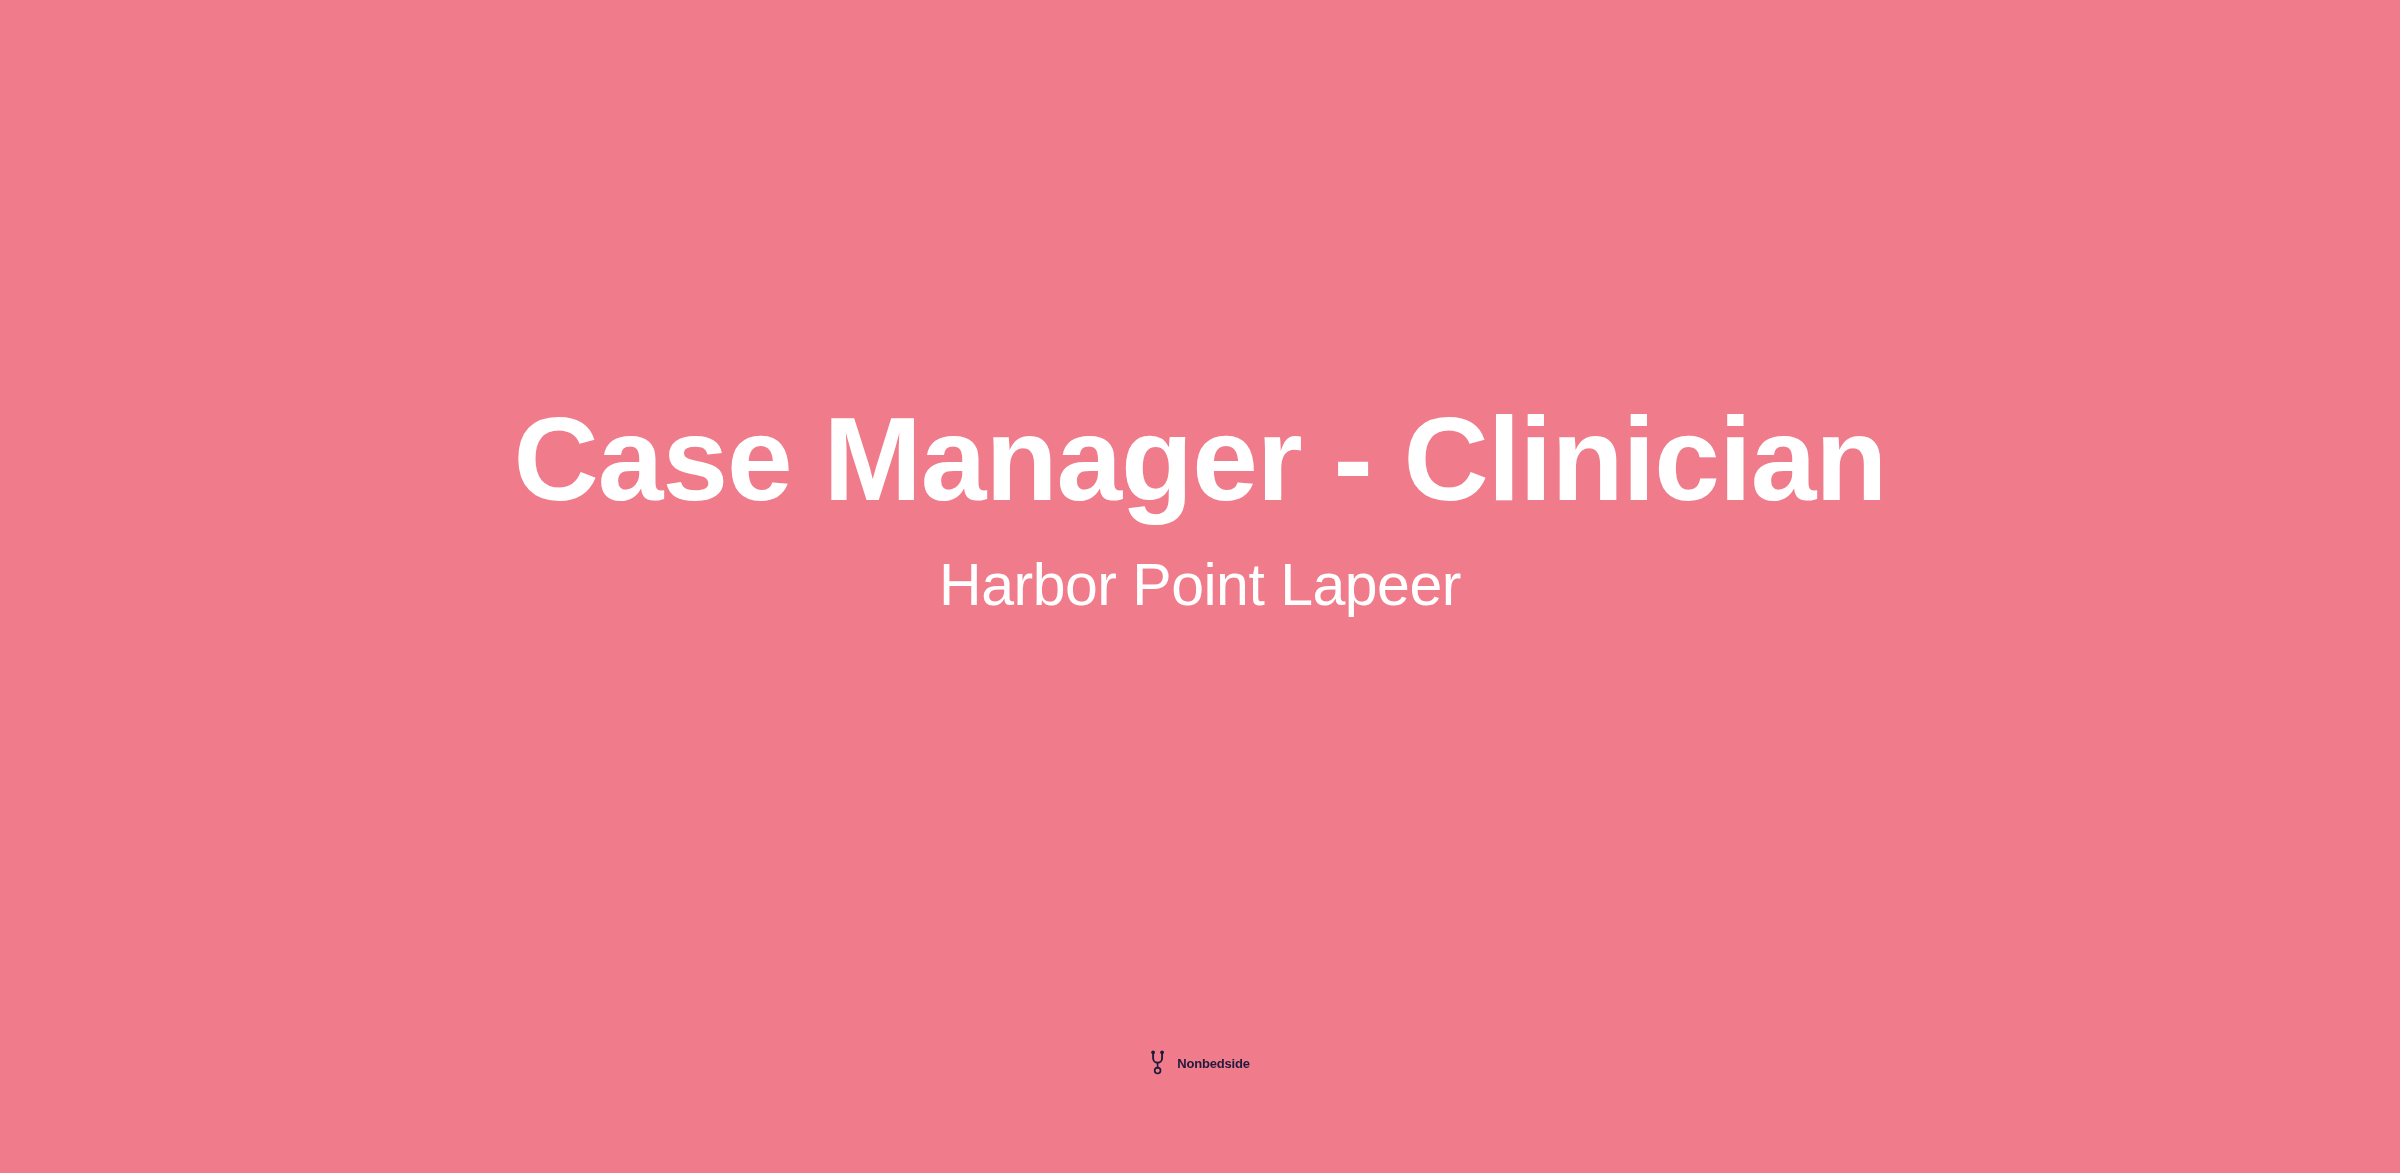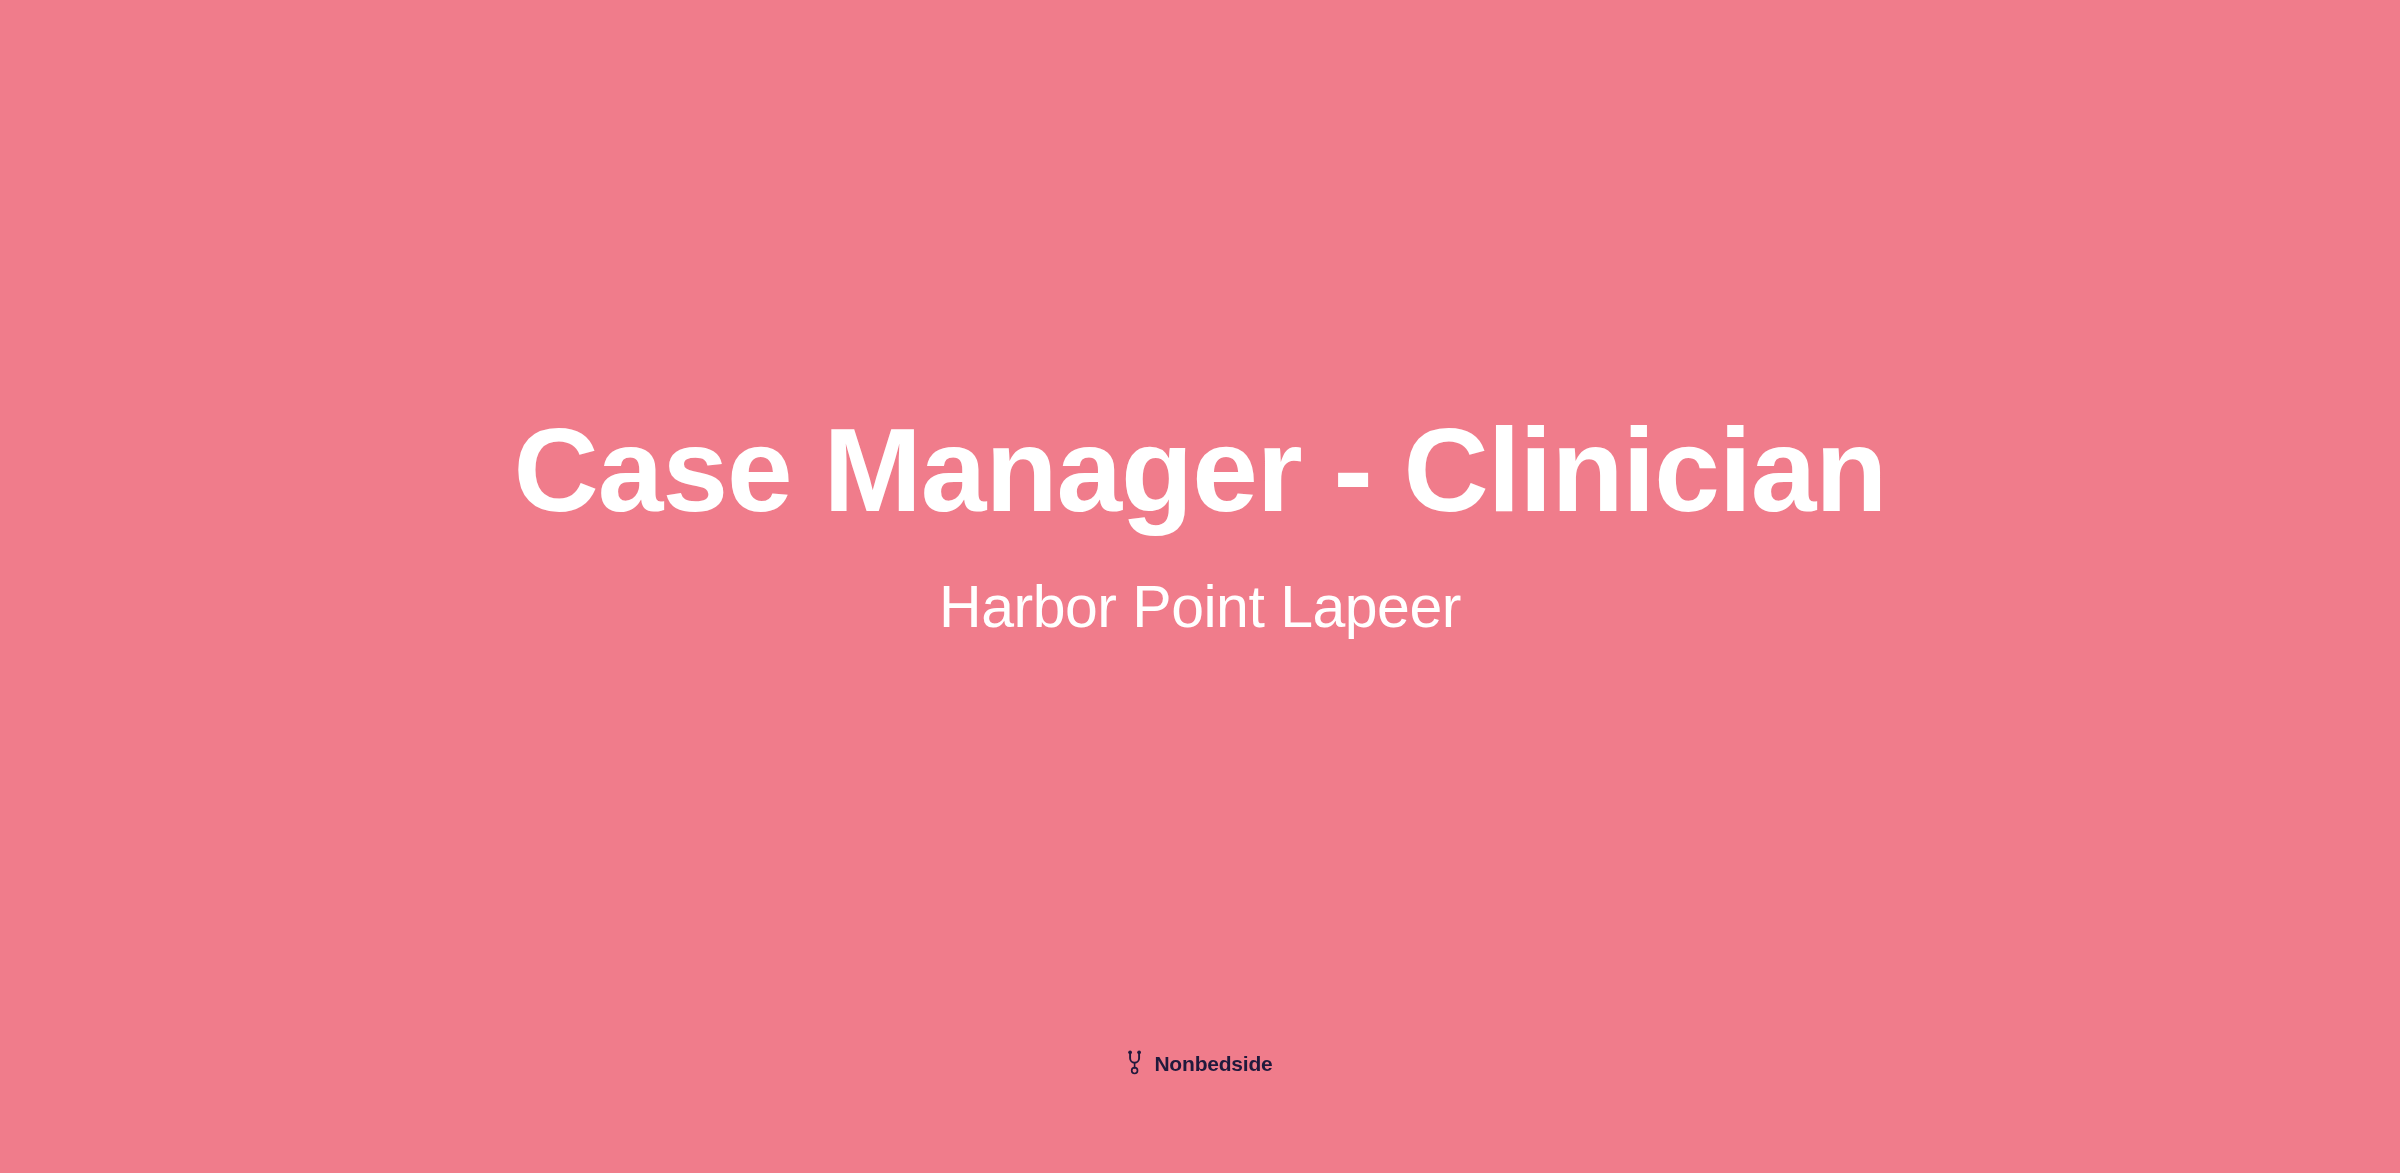--- a/index.html
+++ b/index.html
@@ -37,21 +37,21 @@
     text-align: center;
   }
 
   .hero-title {
     font-family: "Liberation Sans", sans-serif;
     font-weight: 700;
     font-size: 118px;
     line-height: 1.08;
     letter-spacing: -1px;
     color: #FFFFFF;
-    margin: 12px;
+    margin: 1px;
     white-space: nowrap;
   }
 
   .hero-subtitle {
     font-family: "Liberation Sans", sans-serif;
     font-weight: 400;
     font-size: 59px;
     line-height: 1.12;
     letter-spacing: -0.5px;
     color: #FFFFFF;
@@ -83,21 +83,21 @@
 
   .brand-icon svg {
     display: block;
     width: 20px;
     height: 26px;
   }
 
   .brand-name {
     font-family: "Liberation Sans", sans-serif;
     font-weight: 700;
-    font-size: 21px;
+    font-size: 13px;
     letter-spacing: -0.2px;
     color: #20193C;
     line-height: 1;
     white-space: nowrap;
   }
 </style>
 </head>
 <body>
 
 <div class="slide">

